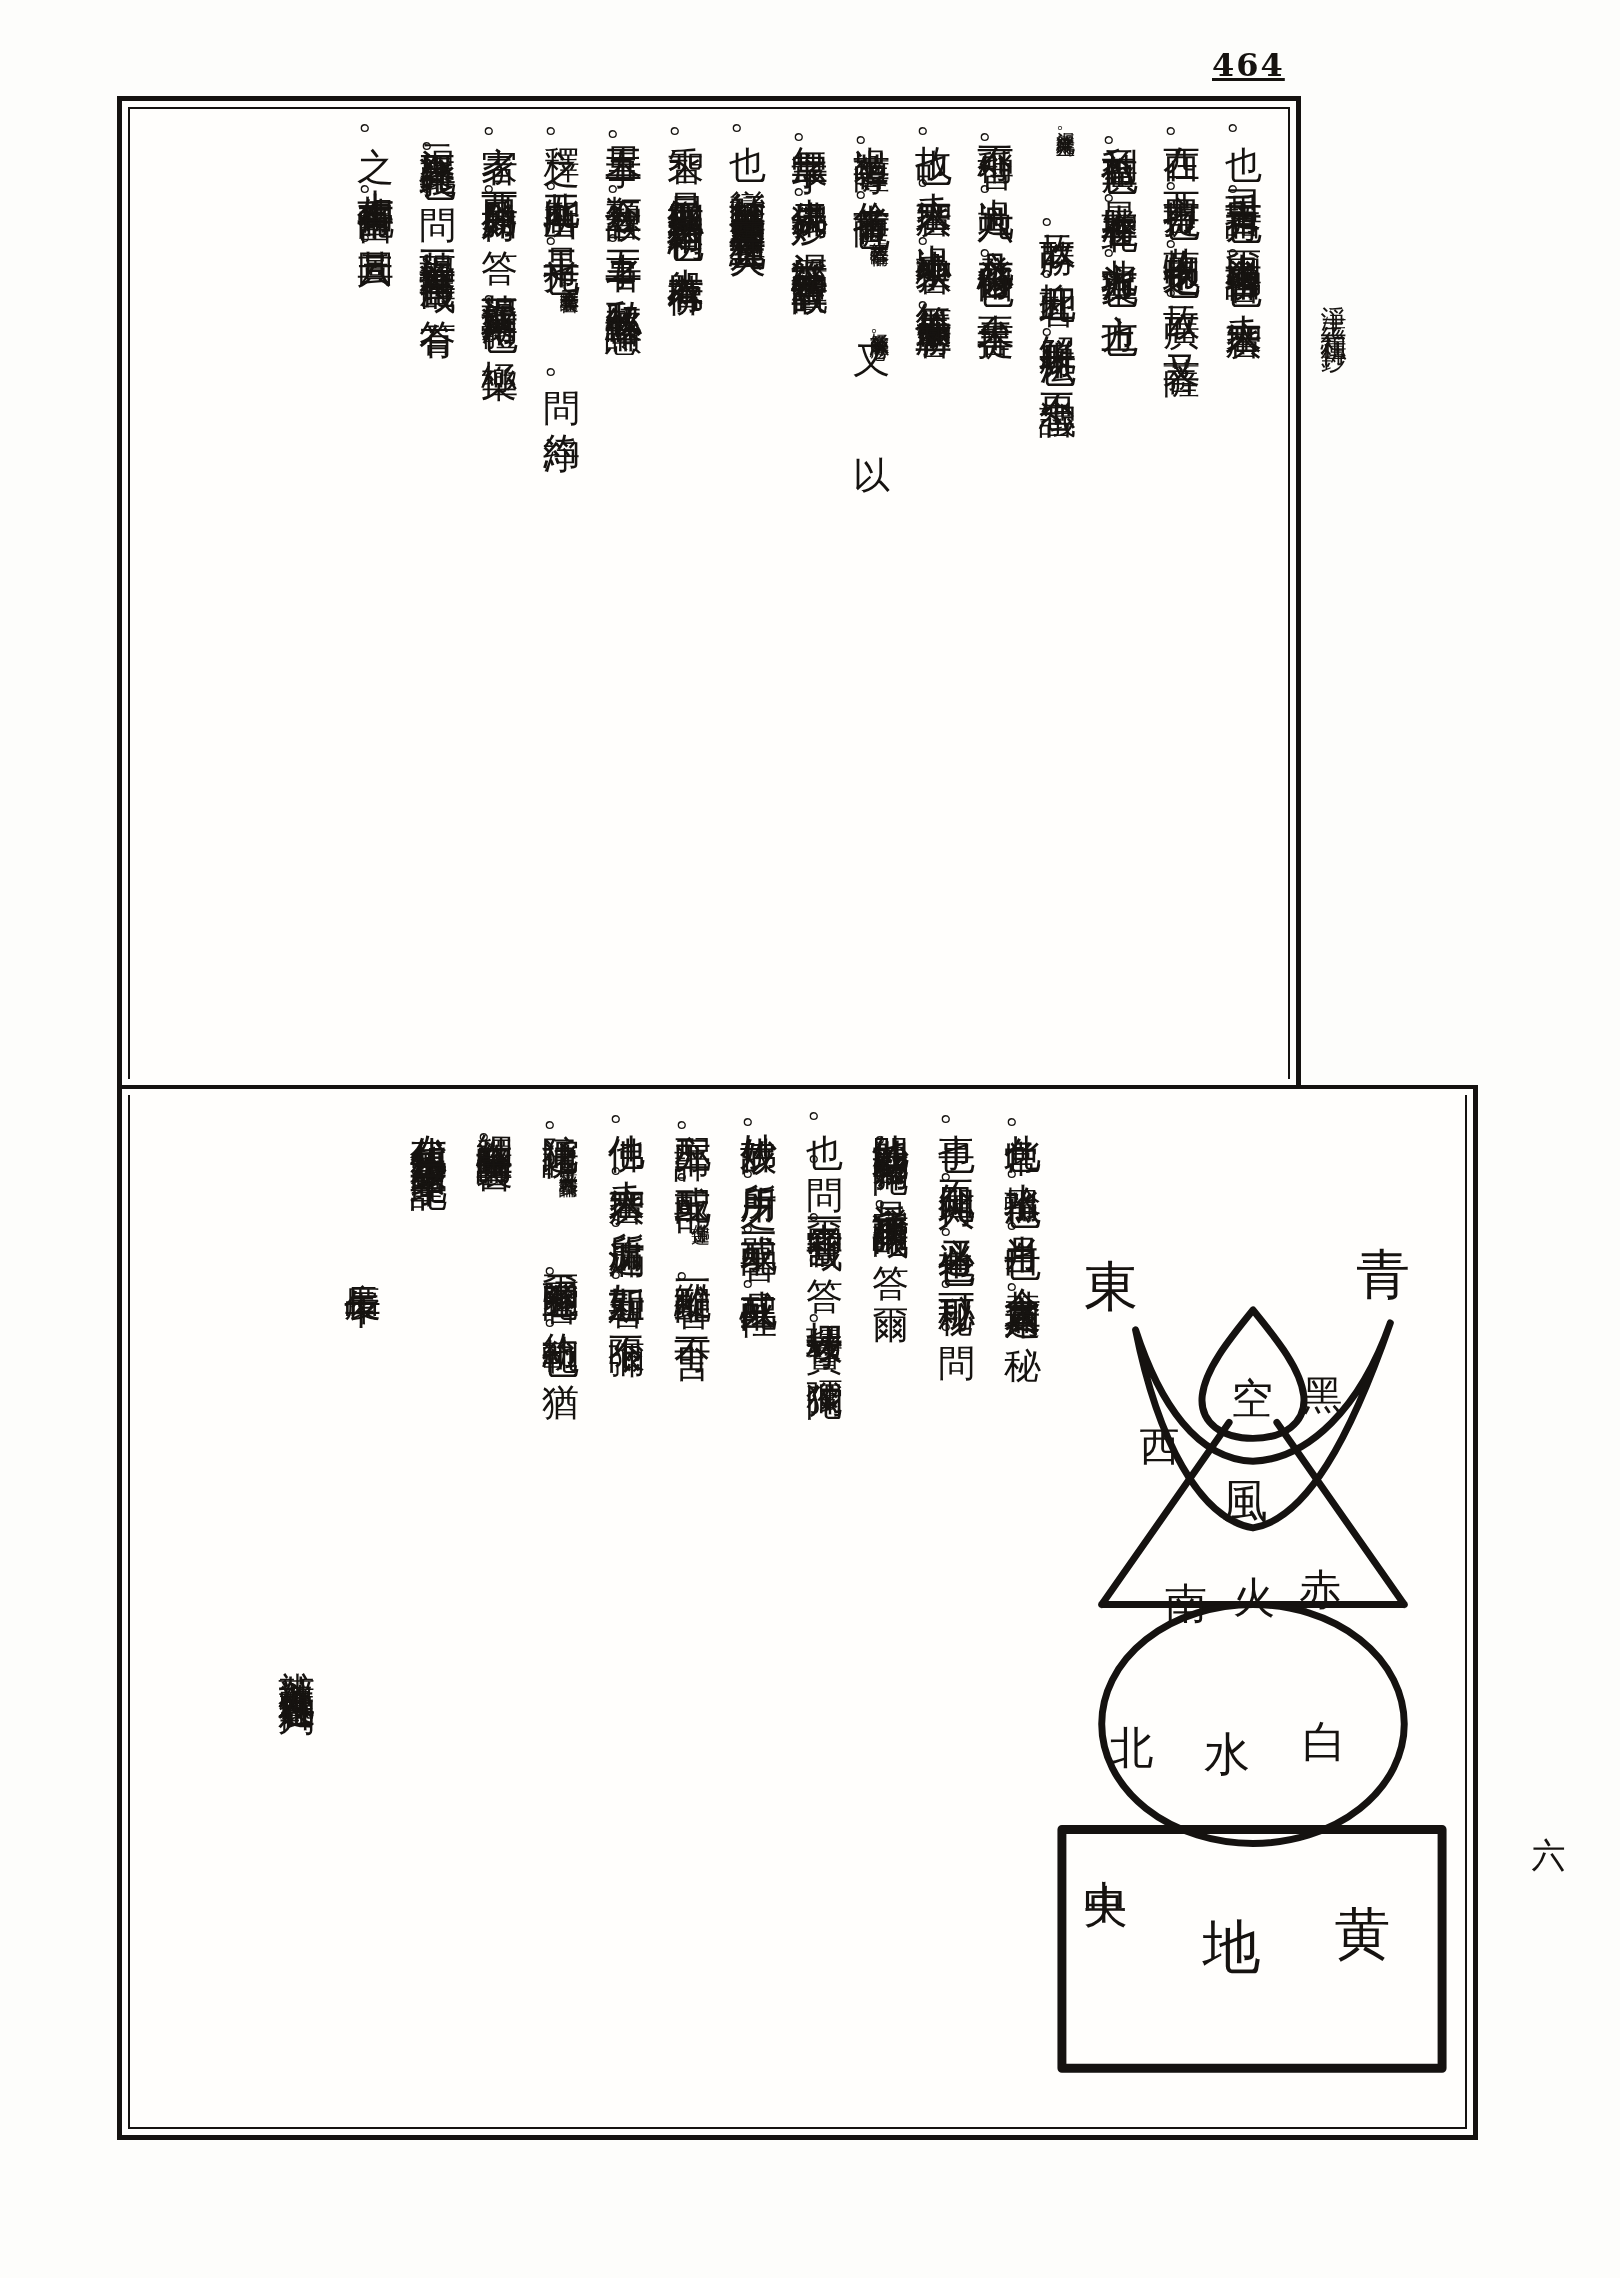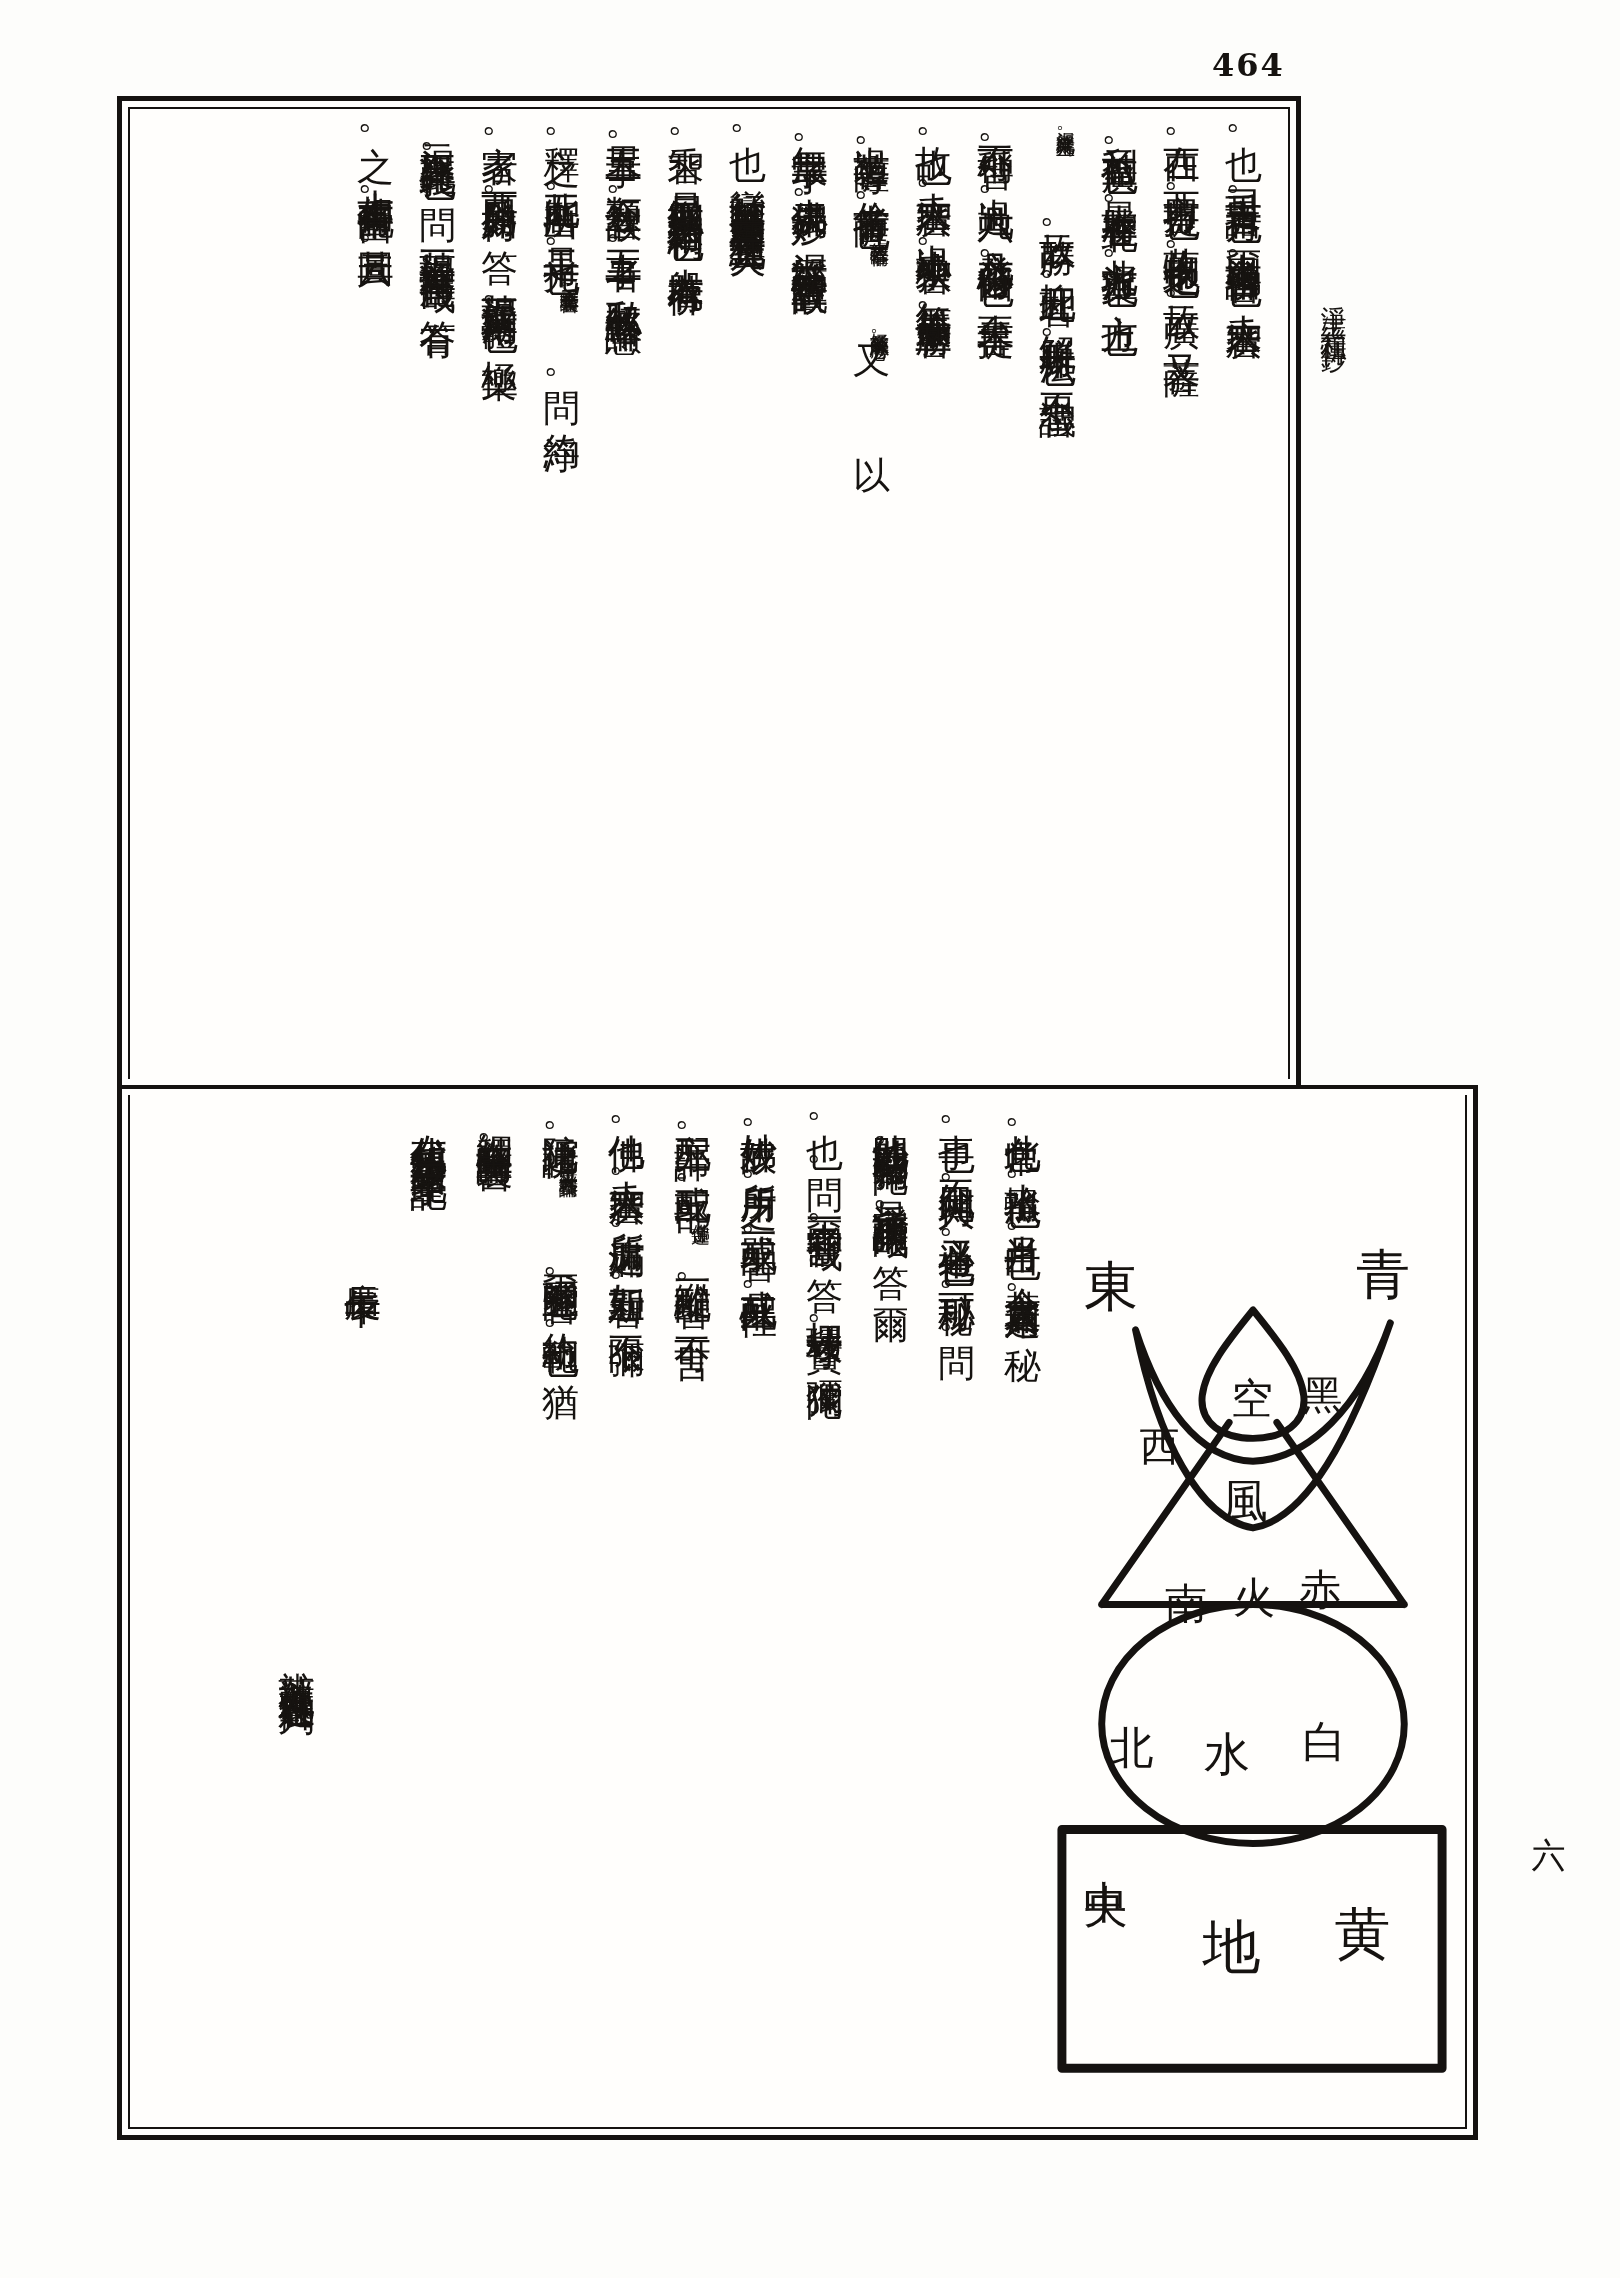--- a/index.html
+++ b/index.html
@@ -7,21 +7,21 @@
     position:relative;
     width:1621px;height:2279px;
     background:#fdfdfb;
     font-family:"DejaVu Serif","Liberation Serif",serif;
     color:#161310;
     overflow:hidden;
   }
   
   .pagenum{
     position:absolute;left:1212px;top:46px;
-    font-size:32px;font-weight:bold;letter-spacing:2px;
+    font-size:32px;font-weight:bold;letter-spacing:2px;text-decoration:underline;
   }
   .margin-title{
     position:absolute;left:1317px;top:285px;
     writing-mode:vertical-rl;text-orientation:upright;
     font-size:26px;letter-spacing:7px;
   }
   .leafnum{
     position:absolute;left:1526px;top:1809px;
     writing-mode:vertical-rl;text-orientation:upright;
     font-size:34px;

